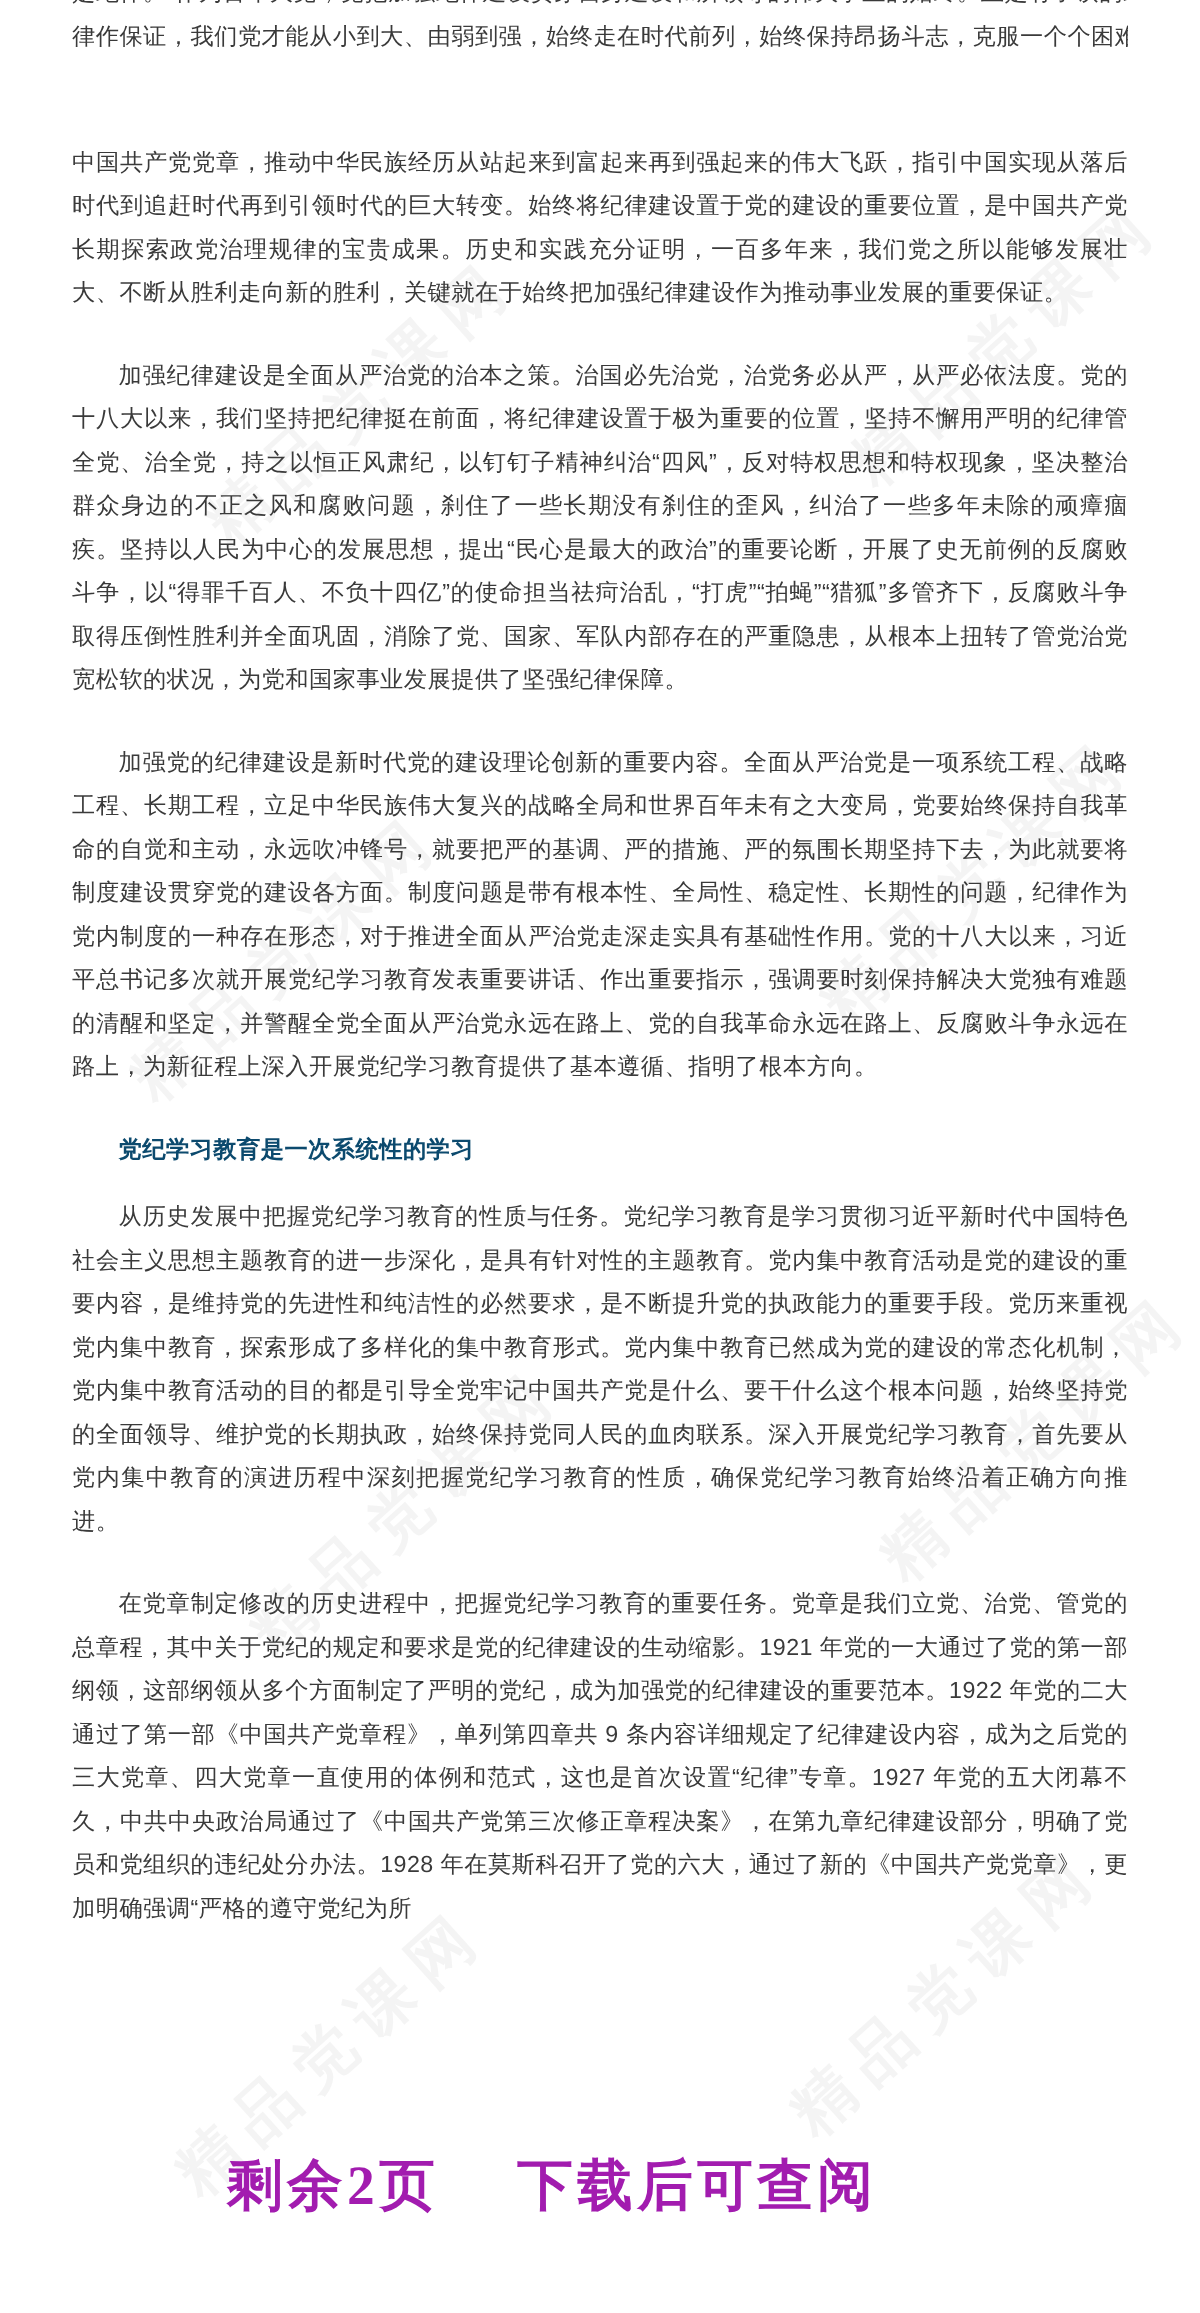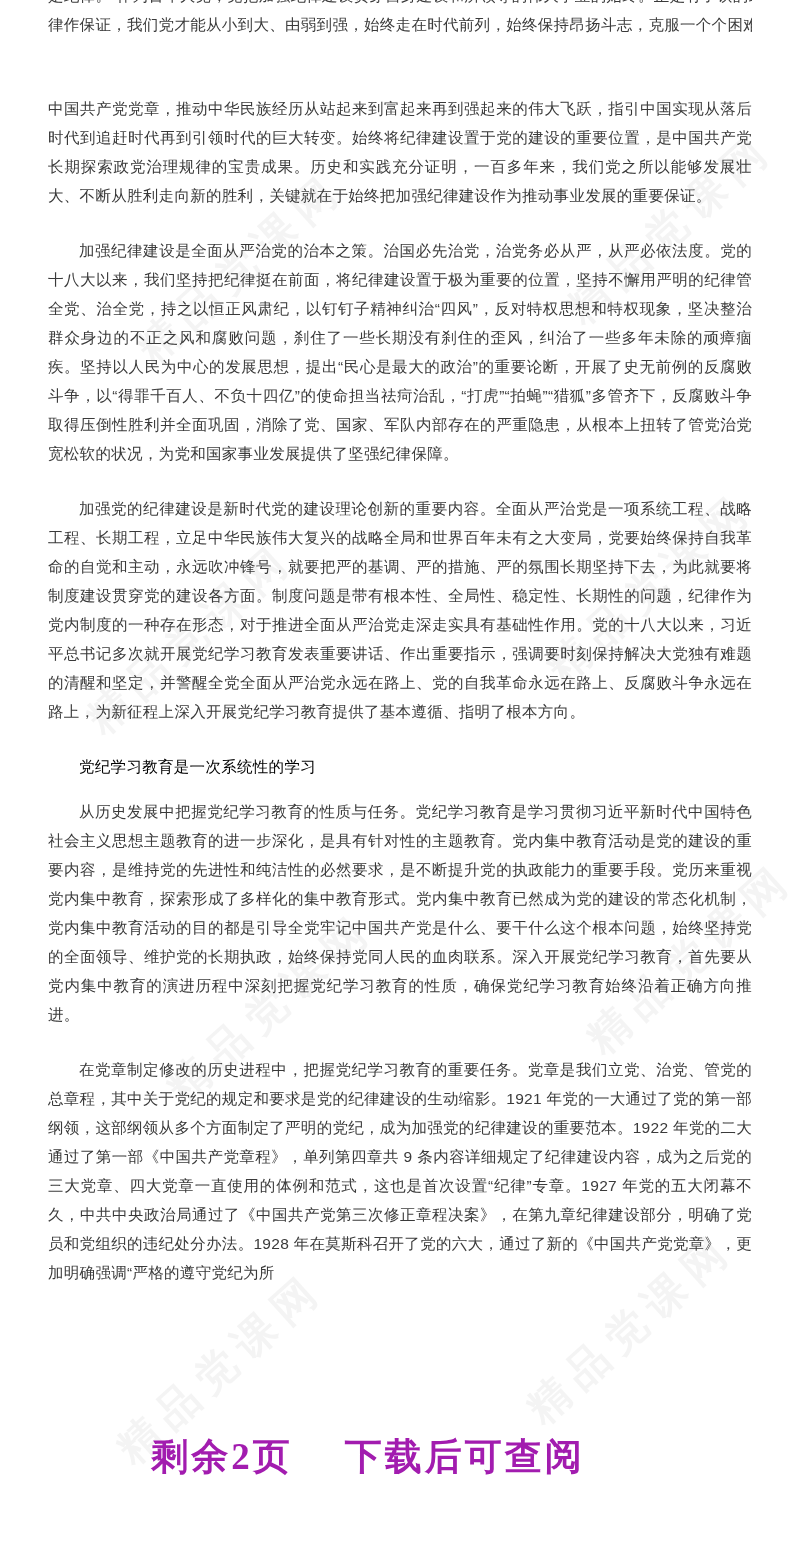--- a/index.html
+++ b/index.html
@@ -37,21 +37,21 @@
     height:10px; overflow:hidden; white-space:nowrap;
   }
   .clipped-line .inner { display:block; margin-top:-19px; white-space:nowrap; }
   .orphan-line {
     white-space:nowrap; overflow:hidden;
     margin:0 0 55px 0;
   }
   .para { margin:0 0 26px 0; }
   .para.indent { text-indent:2em; }
   .section-heading {
-    font-weight:normal; color:#000000;
+    font-weight:bold; color:#0c4a6e;
     text-indent:2em;
     margin:20px 0 16px 0;
   }
   
   .preview-footer {
     position:absolute; left:0; top:1432px; width:736px; z-index:1;
     text-align:center;
     font-family:"Liberation Serif", serif;
     font-weight:bold;
     font-size:37px;

